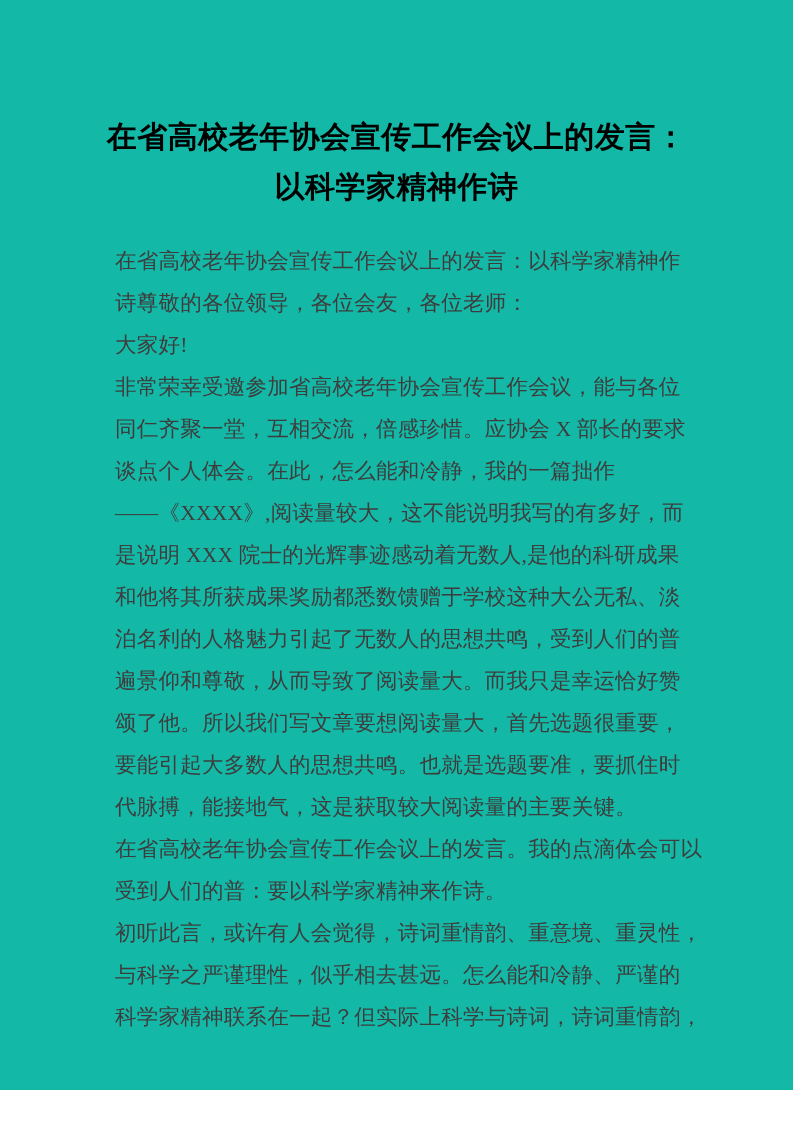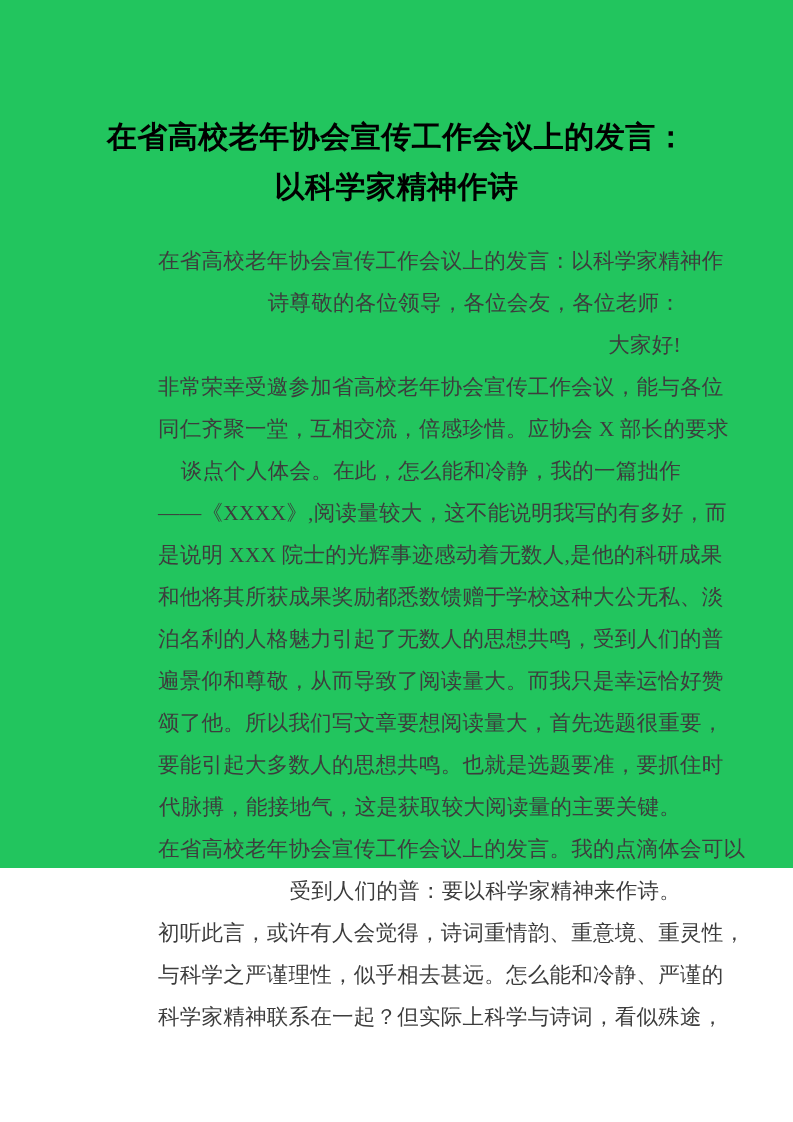--- a/index.html
+++ b/index.html
@@ -9,22 +9,22 @@
   body {
     width: 793px;
     height: 1122px;
     background: #ffffff;
     overflow: hidden;
     font-family: "Liberation Serif", serif;
   }
   .page {
     position: relative;
     width: 793px;
-    height: 868px;
-    background: #22c55e;
+    height: 1090px;
+    background: #14b8a6;
   }
   .doc-title {
     margin: 0;
     padding-top: 112px;
     text-align: center;
     font-family: "Liberation Sans", sans-serif;
     font-weight: 700;
     font-size: 30px;
     line-height: 50px;
     color: #000000;
@@ -38,22 +38,21 @@
     line-height: 42px;
     color: #3d3d3d;
     letter-spacing: 0.25px;
     font-weight: 400;
   }
   .title-line {
     white-space: nowrap;
   }
   .text-line {
     white-space: nowrap;
-    text-align: right;
-    margin-left: 43px;
+    text-align: left;
   }
 </style>
 </head>
 <body>
 
 <div class="page">
 
   <h1 class="doc-title">
     <div class="title-line">在省高校老年协会宣传工作会议上的发言：</div>
     <div class="title-line">以科学家精神作诗</div>
@@ -71,16 +70,16 @@
     <div class="text-line">和他将其所获成果奖励都悉数馈赠于学校这种大公无私、淡</div>
     <div class="text-line">泊名利的人格魅力引起了无数人的思想共鸣，受到人们的普</div>
     <div class="text-line">遍景仰和尊敬，从而导致了阅读量大。而我只是幸运恰好赞</div>
     <div class="text-line">颂了他。所以我们写文章要想阅读量大，首先选题很重要，</div>
     <div class="text-line">要能引起大多数人的思想共鸣。也就是选题要准，要抓住时</div>
     <div class="text-line">代脉搏，能接地气，这是获取较大阅读量的主要关键。</div>
     <div class="text-line">在省高校老年协会宣传工作会议上的发言。我的点滴体会可以</div>
     <div class="text-line">受到人们的普：要以科学家精神来作诗。</div>
     <div class="text-line">初听此言，或许有人会觉得，诗词重情韵、重意境、重灵性，</div>
     <div class="text-line">与科学之严谨理性，似乎相去甚远。怎么能和冷静、严谨的</div>
-    <div class="text-line">科学家精神联系在一起？但实际上科学与诗词，看似殊途，</div>
+    <div class="text-line">科学家精神联系在一起？但实际上科学与诗词，诗词重情韵，</div>
   </div>
 
 </div>
 
 </body></html>

